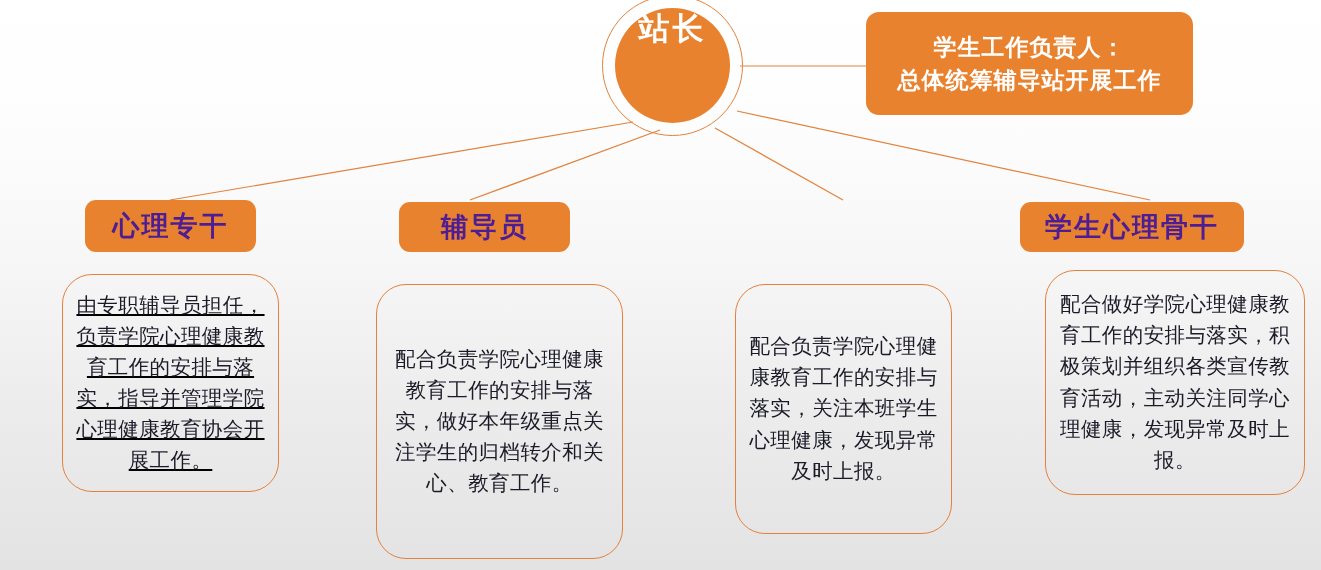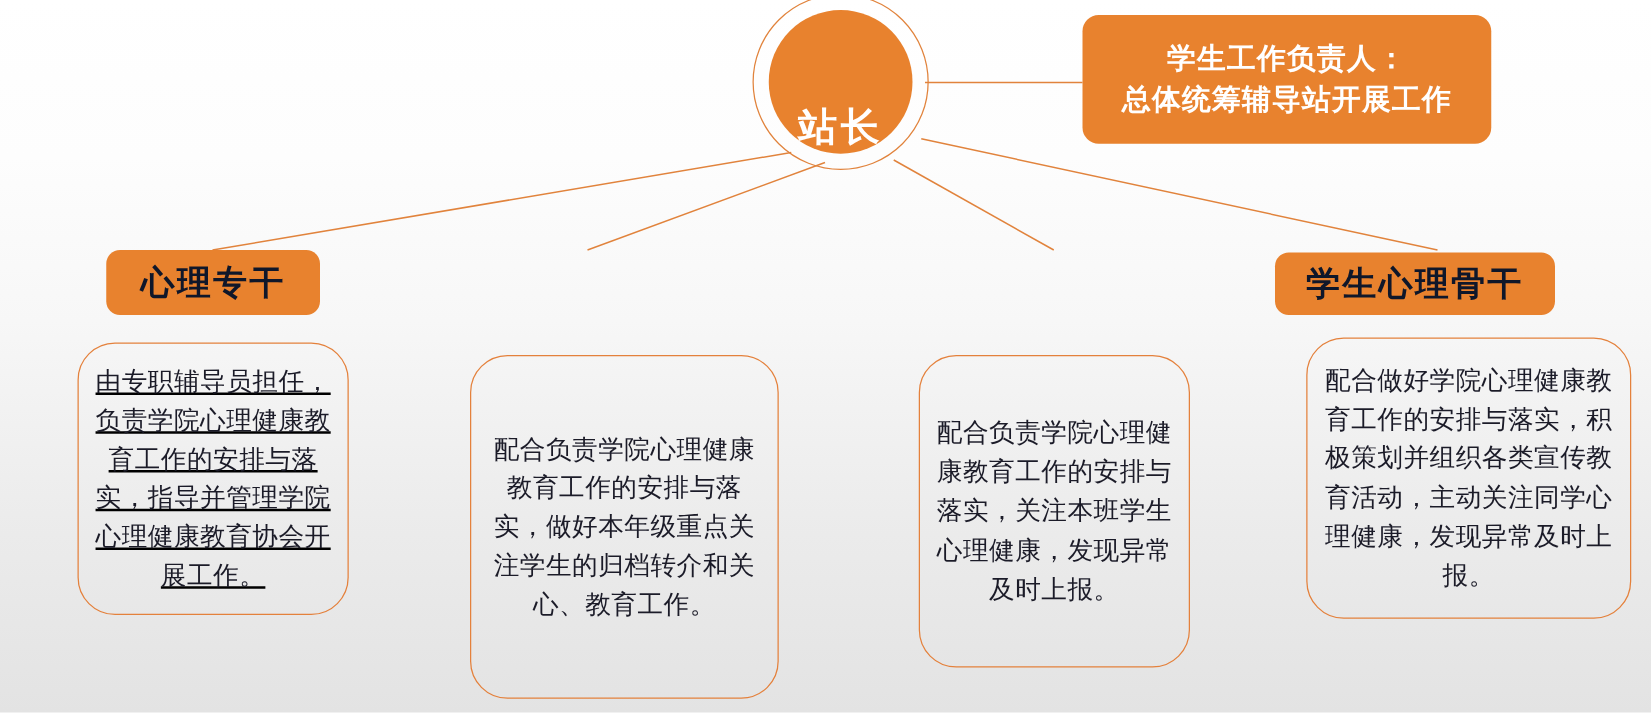--- a/index.html
+++ b/index.html
@@ -18,21 +18,21 @@
   
   .ring {
     position:absolute;
     border-radius:50%;
     border:1px solid #e1833c;
     background:transparent;
   }
   .core {
     position:absolute;
     border-radius:50%;
-    display:flex; align-items:flex-end; justify-content:center;
+    display:flex; align-items:flex-start; justify-content:center;
   }
   .core span {
     color:#ffffff;
     font-size:31px;
     font-weight:bold;
     letter-spacing:3px;
     white-space:nowrap;
   }
 
   
@@ -52,21 +52,21 @@
     letter-spacing:1px;
   }
 
   
   .pill {
     position:absolute;
     border-radius:11px;
     display:flex; align-items:center; justify-content:center;
   }
   .pill span {
-    color:#0f172a;
+    color:#4c1d95;
     font-size:27px;
     font-weight:bold;
     letter-spacing:2px;
     white-space:nowrap;
   }
 
   
   .card {
     position:absolute;
     border:1.4px solid #e4813c;
@@ -107,20 +107,23 @@
     <div class="bl">总体统筹辅导站开展工作</div>
   </div>
 
   <div class="pill" style="left:85px; top:200px; width:171px; height:52px; background:#e8822e;">
     <span>心理专干</span>
   </div>
   <div class="card" style="left:62px; top:274px; width:217px; height:218px;text-decoration:underline;">
     <p>由专职辅导员担任，负责学院心理健康教育工作的安排与落实，指导并管理学院心理健康教育协会开展工作。</p>
   </div>
 
+  <div class="pill" style="left:399px; top:202px; width:171px; height:50px; background:#e8822e;">
+    <span>辅导员</span>
+  </div>
   <div class="card" style="left:376px; top:284px; width:247px; height:275px;">
     <p>配合负责学院心理健康教育工作的安排与落实，做好本年级重点关注学生的归档转介和关心、教育工作。</p>
   </div>
 
   <div class="card" style="left:735px; top:284px; width:217px; height:250px;">
     <p>配合负责学院心理健康教育工作的安排与落实，关注本班学生心理健康，发现异常及时上报。</p>
   </div>
 
   <div class="pill" style="left:1020px; top:202px; width:224px; height:50px; background:#e8822e;">
     <span>学生心理骨干</span>

